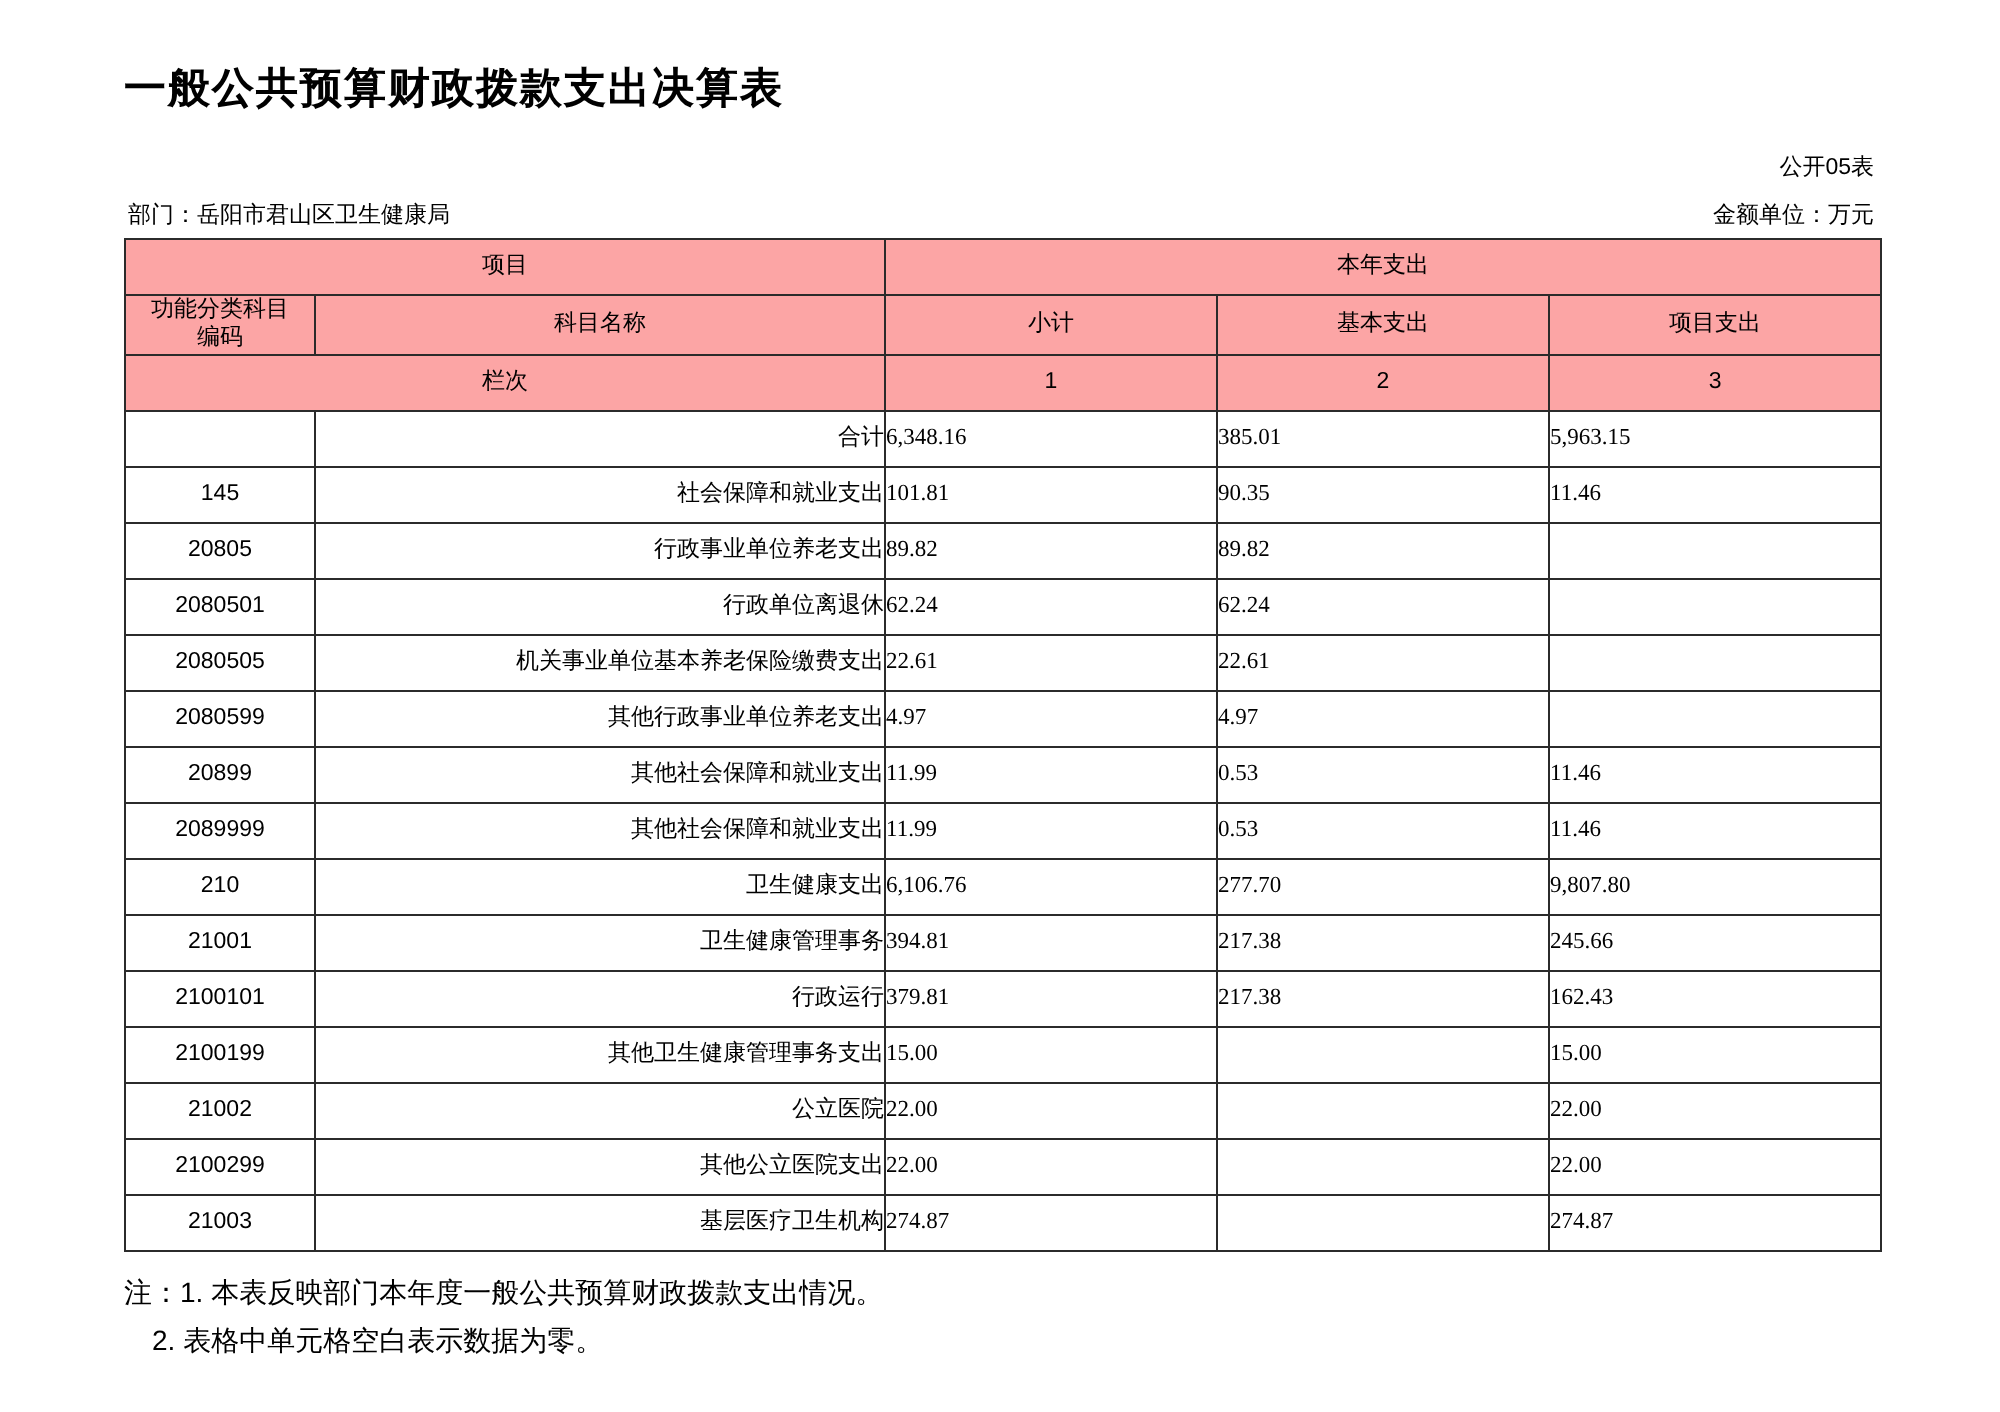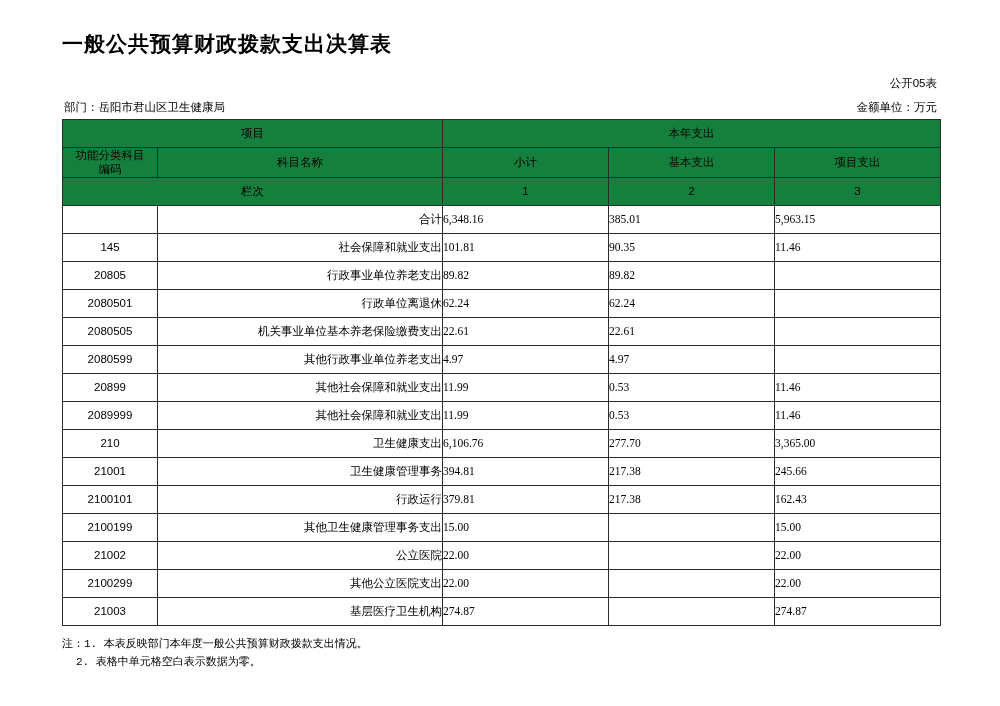--- a/index.html
+++ b/index.html
@@ -56,21 +56,21 @@
   table.budget th,
   table.budget td {
     border: 1px solid #2b2b2b;
     padding: 0;
     height: 27px;
     font-weight: normal;
     font-size: 11.5px;
     line-height: 1.25;
   }
   .hdr {
-    background: #15803d;
+    background: #fca5a5;
     text-align: center;
     vertical-align: middle;
   }
   .hdr-tall { height: 52px; }
   .hdr-row2 { height: 21px; }
   .c-code {
     text-align: center;
     vertical-align: middle;
   }
   .c-name {
@@ -80,23 +80,22 @@
   }
   .c-num {
     text-align: left;
     padding-right: 14px;
     vertical-align: middle;
     font-family: "Liberation Serif", serif;
     font-size: 12.5px;
   }
   .notes {
     margin-top: 9px;
-    font-size: 11px;
+    font-size: 14px;
     line-height: 1.7;
-    font-family: Liberation Mono, monospace;
   }
   .notes div { white-space: pre; }
   .note-indent { padding-left: 14px; }
 </style>
 </head>
 <body>
 
 <div class="page">
 
   <div class="doc-title">一般公共预算财政拨款支出决算表</div>
@@ -193,21 +192,21 @@
           <td class="c-name">其他社会保障和就业支出</td>
           <td class="c-num">11.99</td>
           <td class="c-num">0.53</td>
           <td class="c-num">11.46</td>
         </tr>
         <tr>
           <td class="c-code">210</td>
           <td class="c-name">卫生健康支出</td>
           <td class="c-num">6,106.76</td>
           <td class="c-num">277.70</td>
-          <td class="c-num">3,365.00</td>
+          <td class="c-num">9,807.80</td>
         </tr>
         <tr>
           <td class="c-code">21001</td>
           <td class="c-name">卫生健康管理事务</td>
           <td class="c-num">394.81</td>
           <td class="c-num">217.38</td>
           <td class="c-num">245.66</td>
         </tr>
         <tr>
           <td class="c-code">2100101</td>

